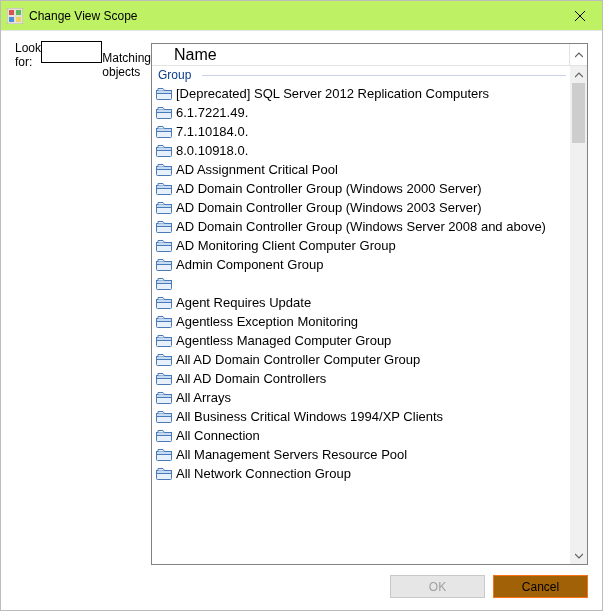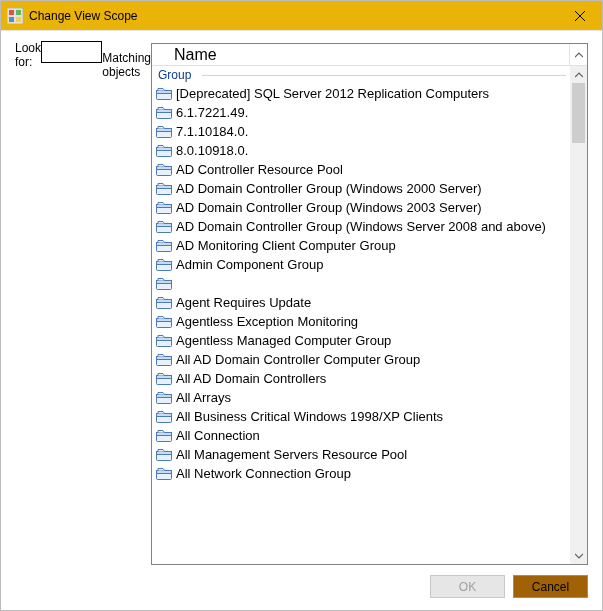--- a/index.html
+++ b/index.html
@@ -12,21 +12,21 @@
     height: 611px;
     border: 1px solid #bcbcbc;
     display: flex;
     flex-direction: column;
   }
   .titlebar {
     height: 30px;
     display: flex;
     align-items: center;
     padding: 0 0 0 6px;
-    background: #eab308;
+    background: #bef264;
     border-bottom: 1px solid #e6e6e6;
   }
   .titlebar .app-icon {
     width: 16px; height: 16px;
     margin-right: 6px;
     display: inline-flex;
   }
   .titlebar .title {
     flex: 1;
     font-size: 12px;
@@ -145,21 +145,21 @@
     position: absolute; left: 2px; right: 2px; top: 0; height: 60px;
     background: #cdcdcd;
   }
   .button-row {
     display: flex;
     justify-content: flex-end;
     gap: 8px;
     padding: 10px 14px 12px 14px;
   }
   .btn {
-    width: 75px;
+    width: 95px;
     height: 23px;
     border: 1px solid #adadad;
     background: #e1e1e1;
     font-family: inherit;
     font-size: 12px;
     cursor: default;
   }
   .btn.primary {
     border: 1px solid #f97316;
     background: #a16207;
@@ -257,21 +257,21 @@
             <span class="name">8.0.10918.0.</span>
           </div>
           <div class="row">
             <span class="icon">
               <svg width="16" height="12" viewBox="0 0 16 12">
                 <rect x="0.5" y="2.5" width="15" height="9" rx="1" fill="#e8f0fb" stroke="#4a7ab8" stroke-width="1"></rect>
                 <rect x="0.5" y="2.5" width="15" height="3" fill="#c7dbf2" stroke="#4a7ab8" stroke-width="1"></rect>
                 <path d="M2 2.5 L2 0.5 L7 0.5 L8.5 2.5" fill="#e8f0fb" stroke="#4a7ab8" stroke-width="1"></path>
               </svg>
             </span>
-            <span class="name">AD Controller Resource Pool</span>
+            <span class="name">AD Assignment Critical Pool</span>
           </div>
           <div class="row">
             <span class="icon">
               <svg width="16" height="12" viewBox="0 0 16 12">
                 <rect x="0.5" y="2.5" width="15" height="9" rx="1" fill="#e8f0fb" stroke="#4a7ab8" stroke-width="1"></rect>
                 <rect x="0.5" y="2.5" width="15" height="3" fill="#c7dbf2" stroke="#4a7ab8" stroke-width="1"></rect>
                 <path d="M2 2.5 L2 0.5 L7 0.5 L8.5 2.5" fill="#e8f0fb" stroke="#4a7ab8" stroke-width="1"></path>
               </svg>
             </span>
             <span class="name">AD Domain Controller Group (Windows 2000 Server)</span>
@@ -386,21 +386,21 @@
             <span class="name">All Arrays</span>
           </div>
           <div class="row">
             <span class="icon">
               <svg width="16" height="12" viewBox="0 0 16 12">
                 <rect x="0.5" y="2.5" width="15" height="9" rx="1" fill="#e8f0fb" stroke="#4a7ab8" stroke-width="1"></rect>
                 <rect x="0.5" y="2.5" width="15" height="3" fill="#c7dbf2" stroke="#4a7ab8" stroke-width="1"></rect>
                 <path d="M2 2.5 L2 0.5 L7 0.5 L8.5 2.5" fill="#e8f0fb" stroke="#4a7ab8" stroke-width="1"></path>
               </svg>
             </span>
-            <span class="name">All Business Critical Windows 1998/XP Clients</span>
+            <span class="name">All Business Critical Windows 1994/XP Clients</span>
           </div>
           <div class="row">
             <span class="icon">
               <svg width="16" height="12" viewBox="0 0 16 12">
                 <rect x="0.5" y="2.5" width="15" height="9" rx="1" fill="#e8f0fb" stroke="#4a7ab8" stroke-width="1"></rect>
                 <rect x="0.5" y="2.5" width="15" height="3" fill="#c7dbf2" stroke="#4a7ab8" stroke-width="1"></rect>
                 <path d="M2 2.5 L2 0.5 L7 0.5 L8.5 2.5" fill="#e8f0fb" stroke="#4a7ab8" stroke-width="1"></path>
               </svg>
             </span>
             <span class="name">All Connection</span>

